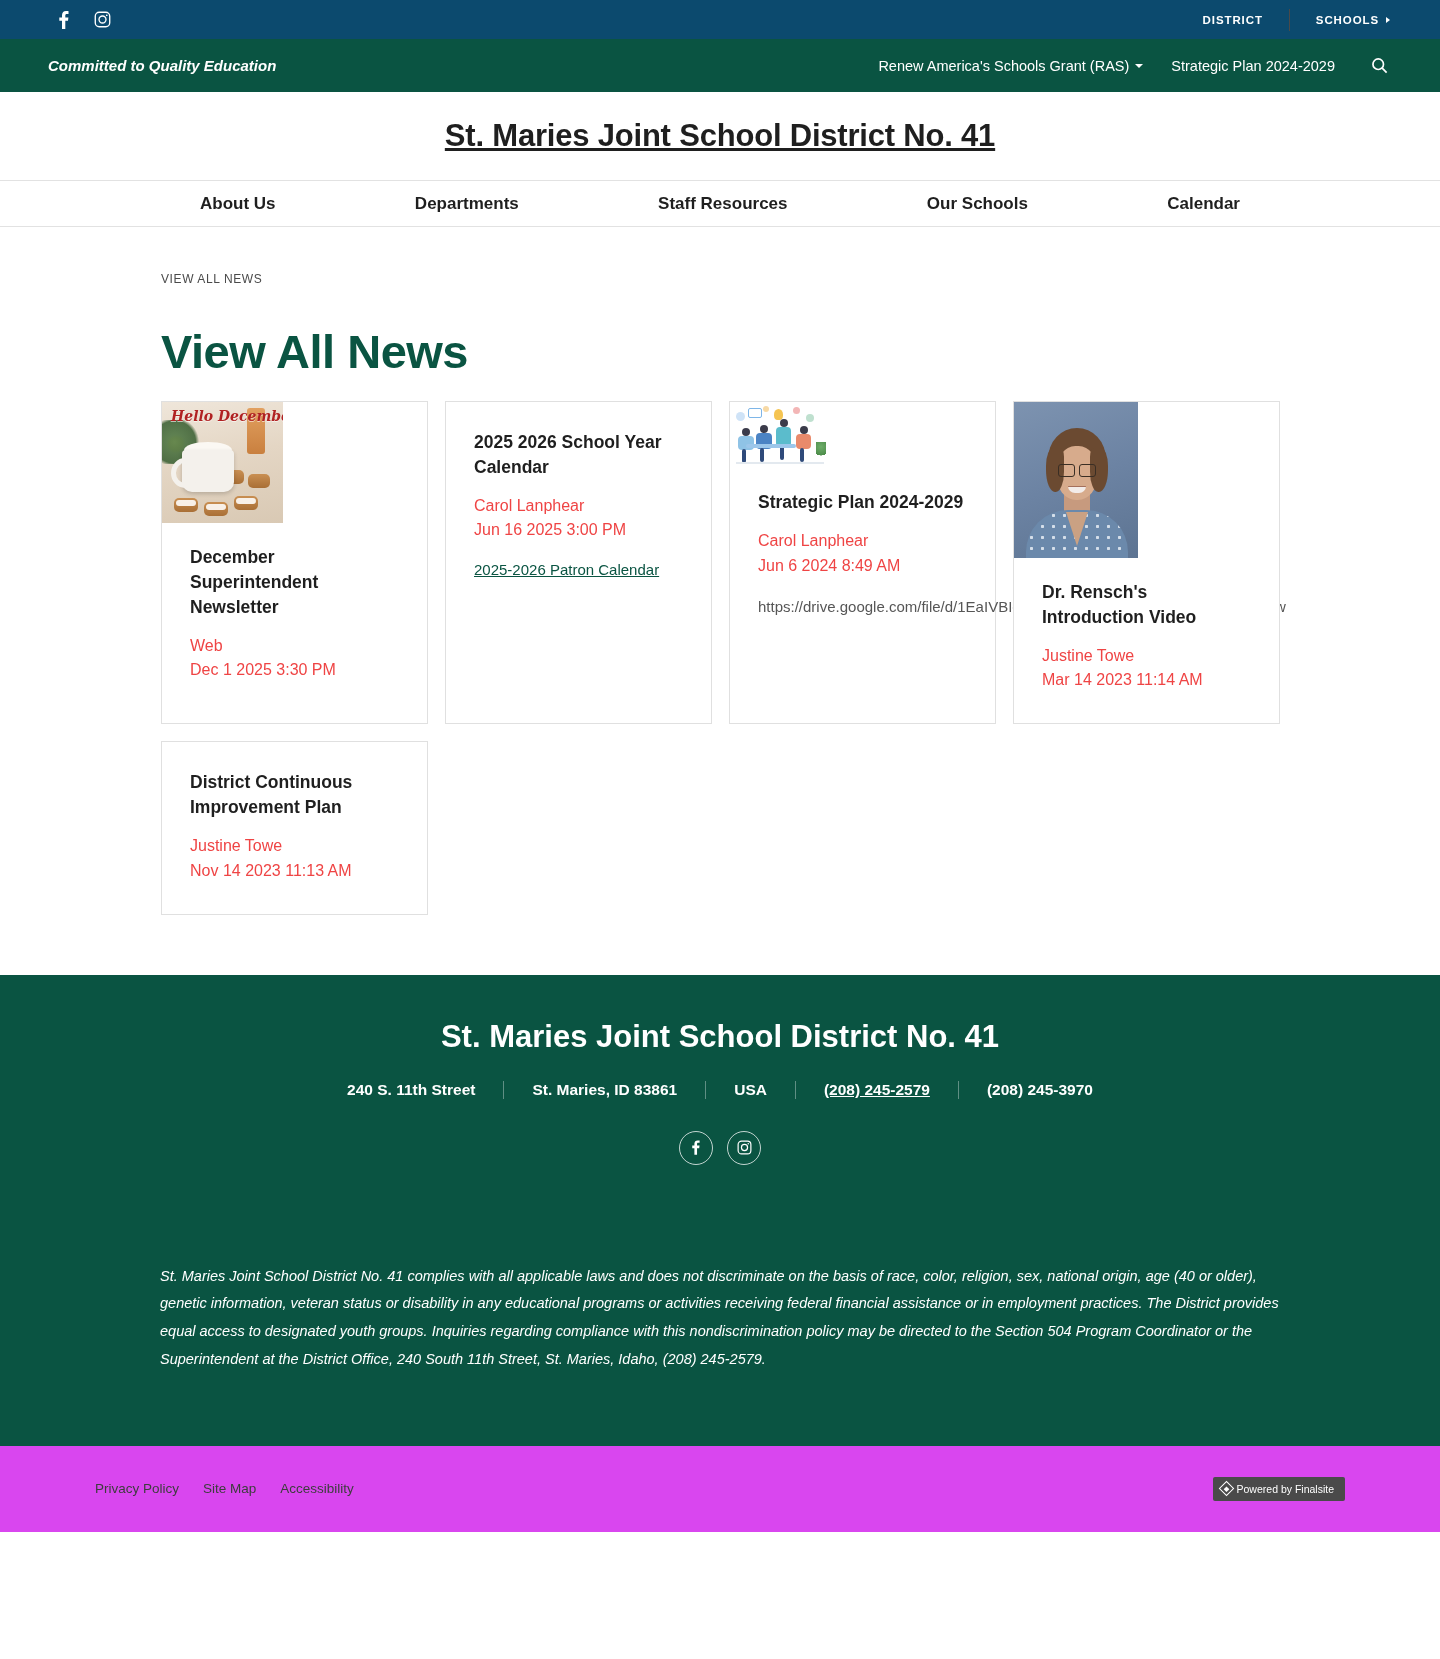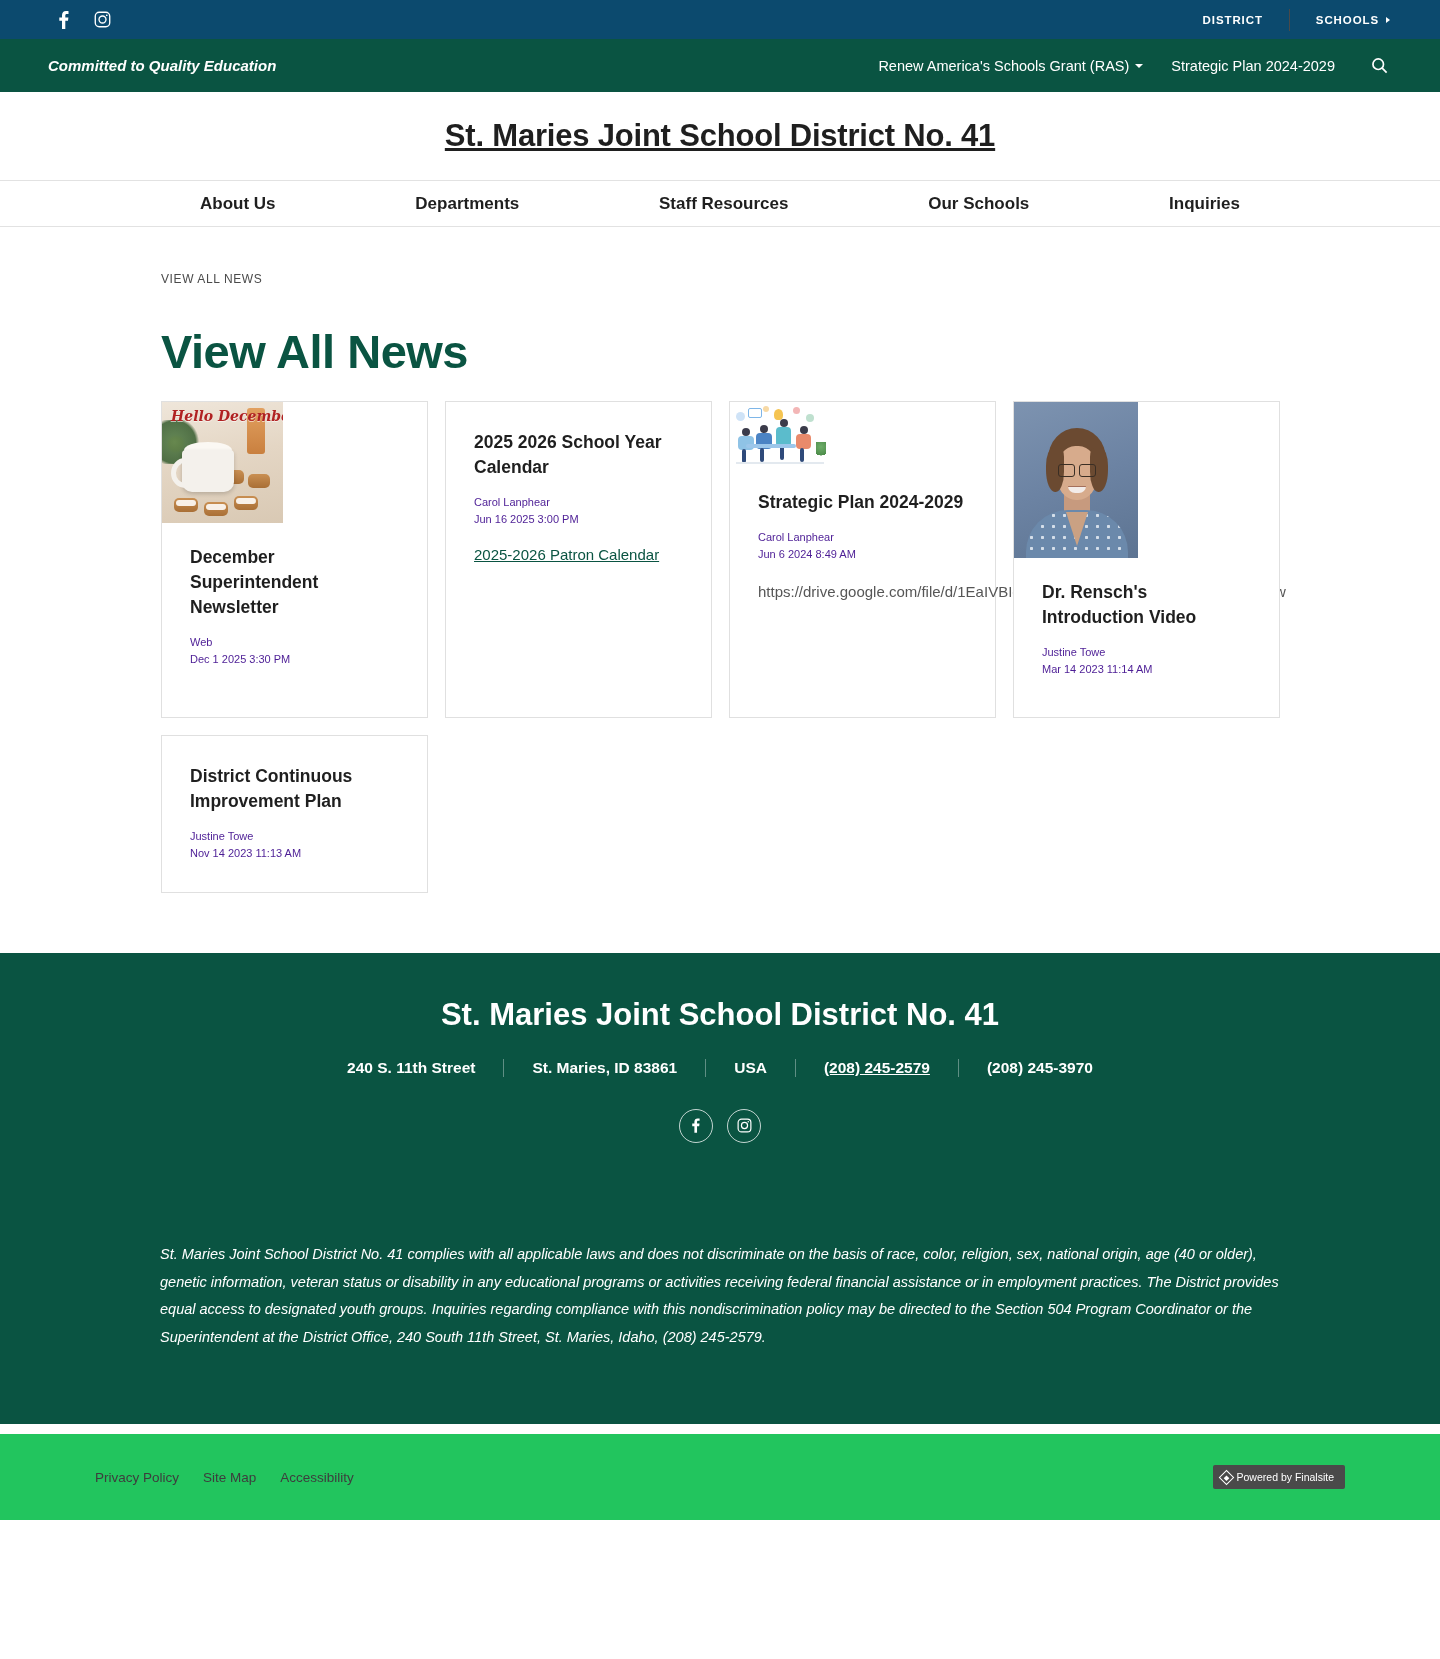--- a/index.html
+++ b/index.html
@@ -361,22 +361,22 @@
 
   .card-title {
     font-size: 17.5px;
     font-weight: bold;
     color: #1f1f1f;
     line-height: 1.42;
   }
   .card-media + .card-title { margin-top: 22px; }
   .card-meta {
     margin-top: 14px;
-    font-size: 11px;
-    color: #4c1d95;
+    font-size: 16px;
+    color: #ef4444;
     line-height: 1.55;
   }
   .card-link {
     display: inline-block;
     margin-top: 18px;
     font-size: 15px;
     color: #0a5442;
     text-decoration: underline;
   }
   .card-url {
@@ -424,25 +424,24 @@
   }
   .footer-legal {
     width: 1120px;
     margin: 98px auto 0 auto;
     font-size: 14.5px;
     font-style: italic;
     line-height: 1.92;
     padding-bottom: 72px;
   }
   .footer-bottom {
-    background: #22c55e;
+    background: #d946ef;
     height: 86px;
     display: flex;
     align-items: center;
-    margin-top: 10px;
   }
   .footer-bottom-inner {
     width: 1250px;
     margin: 0 auto;
     display: flex;
     align-items: center;
   }
   .fb-links { display: flex; gap: 24px; }
   .fb-links a {
     font-size: 13.5px;
@@ -524,21 +523,21 @@
 <div class="site-title-wrap">
   <a class="site-title" href="#">St. Maries Joint School District No. 41</a>
 </div>
 
 <nav class="main-nav">
   <div class="main-nav-inner">
     <a class="nav-item" href="#">About Us</a>
     <a class="nav-item" href="#">Departments</a>
     <a class="nav-item" href="#">Staff Resources</a>
     <a class="nav-item" href="#">Our Schools</a>
-    <a class="nav-item" href="#">Inquiries</a>
+    <a class="nav-item" href="#">Calendar</a>
   </div>
 </nav>
 
 <main class="content">
   <div class="container">
     <div class="breadcrumb">VIEW ALL NEWS</div>
     <h1 class="page-title">View All News</h1>
 
     <div class="cards">
 

